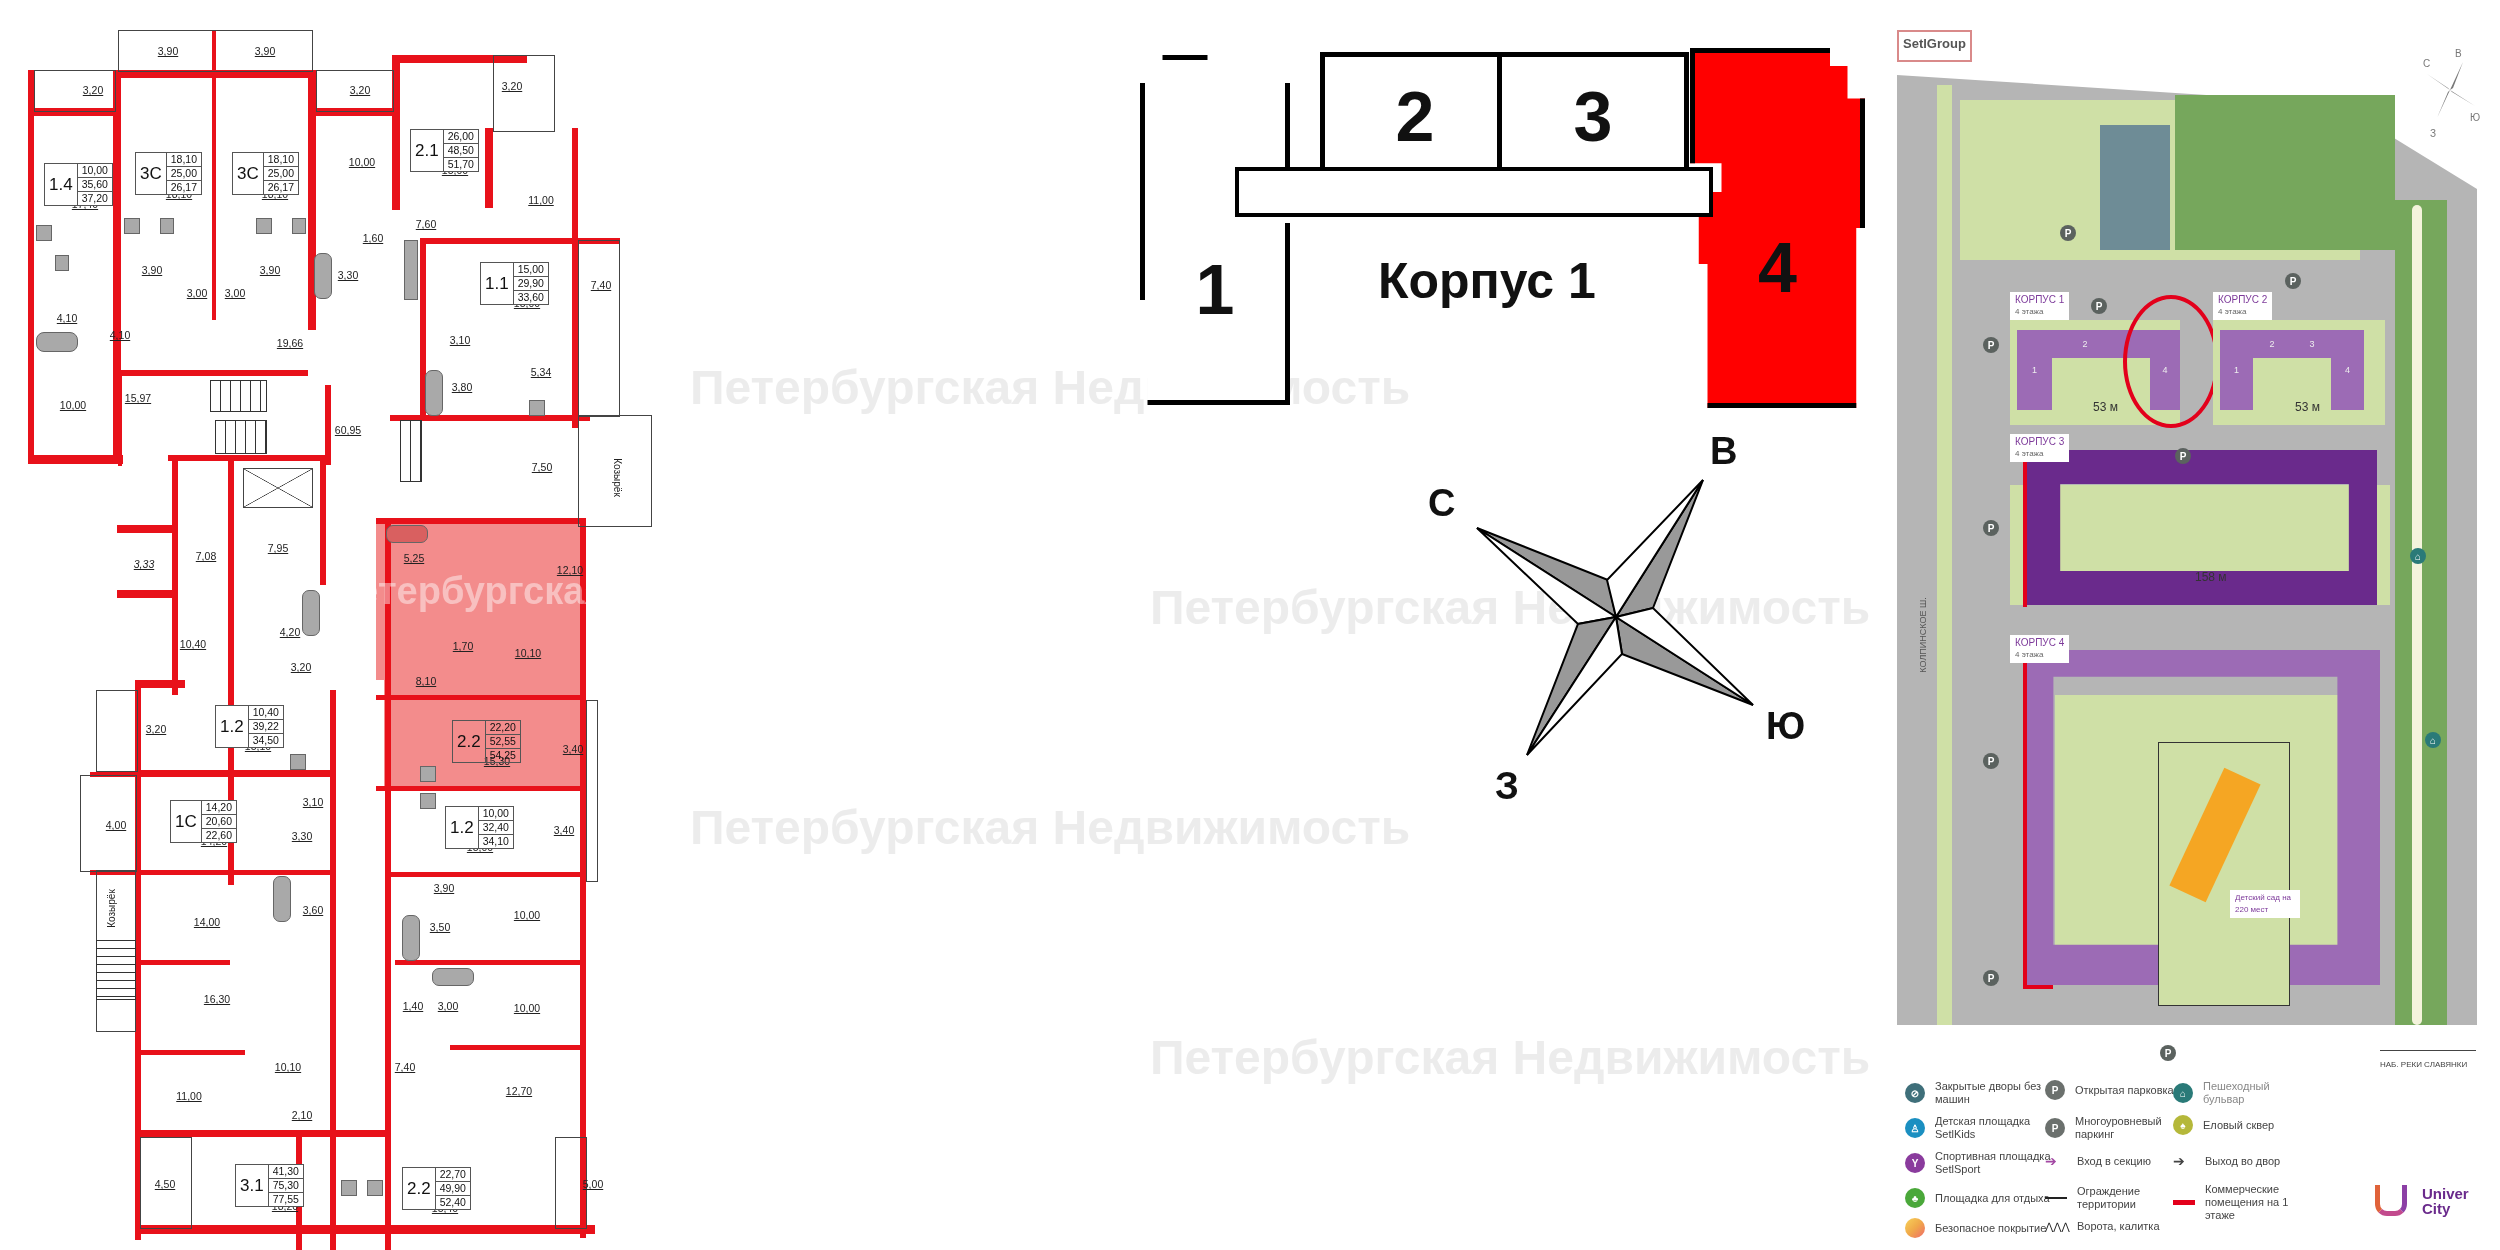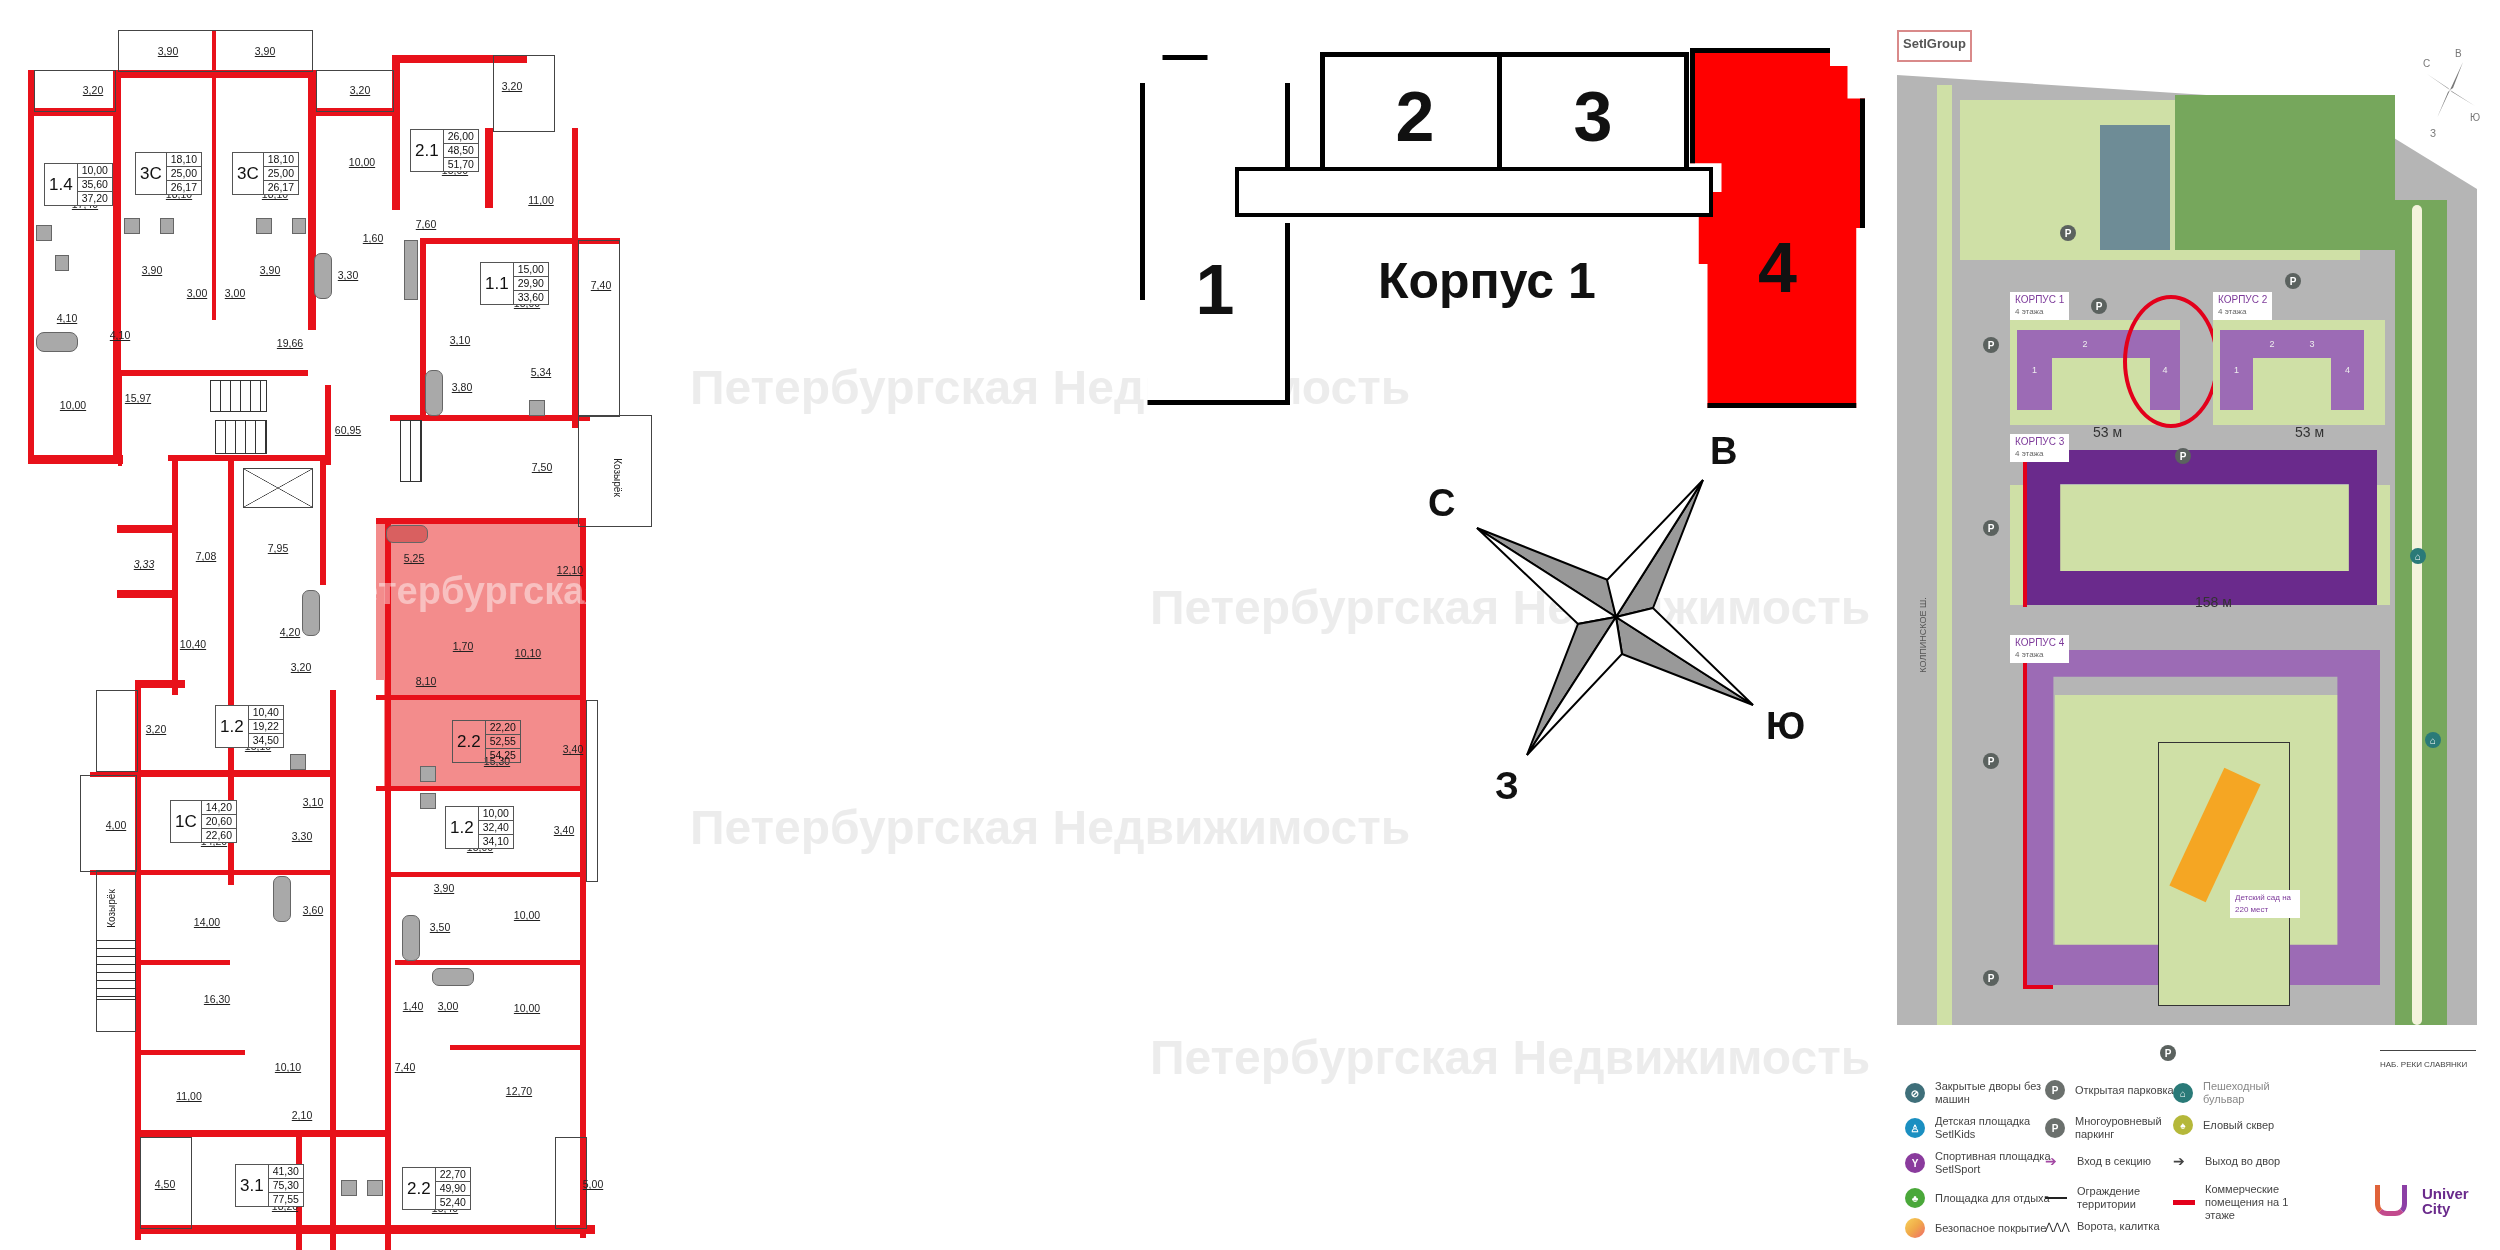--- a/index.html
+++ b/index.html
@@ -30,21 +30,21 @@
   
   #siteplan{position:absolute;left:1895px;top:30px;width:590px;height:1040px;}
   .road{position:absolute;background:#b5b5b5;}
   .lawn{position:absolute;background:#cfe0a6;}
   .park{position:absolute;background:#76a75c;}
   .bld{position:absolute;background:#9c6bb5;color:#eee;font-size:9px;display:flex;align-items:center;justify-content:center;}
   .bld.dark{background:#6a2a8c;}
   .tag{position:absolute;background:#fff;font-size:10px;color:#7d3a9a;padding:2px 5px;line-height:12px;}
   .tag small{display:block;font-size:8px;color:#666;}
   .pin{position:absolute;width:16px;height:16px;border-radius:50%;color:#fff;font-size:10px;font-weight:bold;display:flex;align-items:center;justify-content:center;}
-  .dist{position:absolute;font-size:14px;color:#333;margin-top:24px;}
+  .dist{position:absolute;font-size:12px;color:#333;}
   
   #legend{position:absolute;left:1905px;top:1075px;width:590px;height:170px;}
   .lg-item{position:absolute;display:flex;align-items:center;gap:10px;font-size:11px;color:#444;line-height:13px;}
   .lg-ico{width:20px;height:20px;border-radius:50%;flex:0 0 20px;display:flex;align-items:center;justify-content:center;color:#fff;font-size:10px;font-weight:bold;}
   .lg-line{width:22px;flex:0 0 22px;}
 </style>
 </head>
 <body>
 
 <div id="floorplan">
@@ -244,21 +244,21 @@
     <div class="vals">
         <span>15,00</span>
         <span>29,90</span>
         <span>33,60</span>
       </div>
   </div>
   <div class="apt" style="left:215px;top:705px;">
     <div class="code">1.2</div>
     <div class="vals">
         <span>10,40</span>
-        <span>19,22</span>
+        <span>39,22</span>
         <span>34,50</span>
       </div>
   </div>
   <div class="apt" style="left:452px;top:720px;background:transparent;">
     <div class="code">2.2</div>
     <div class="vals">
         <span>22,20</span>
         <span>52,55</span>
         <span>54,25</span>
       </div>

